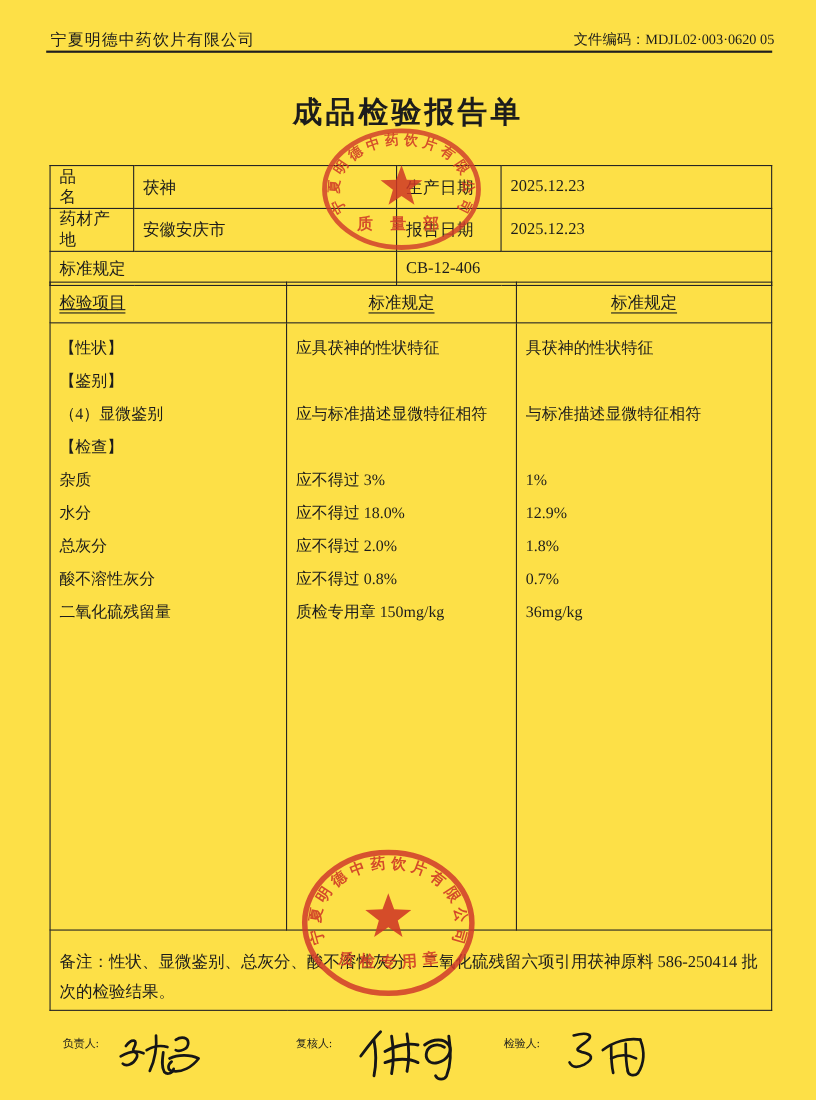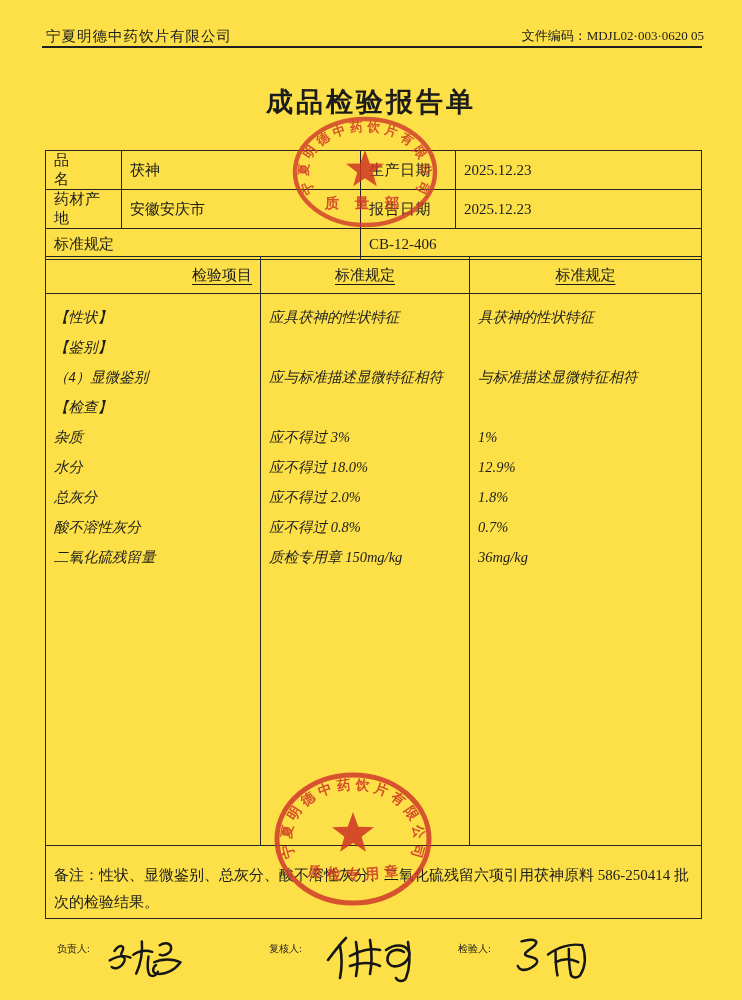--- a/index.html
+++ b/index.html
@@ -18,24 +18,24 @@
     font-size:27px; font-weight:bold; letter-spacing:3px;
   }
   
   table { border-collapse:collapse; table-layout:fixed; }
   td, th { border:1.6px solid #242424; padding:0 8px; font-size:15px; font-weight:normal; overflow:hidden; }
   .tbl-info { position:absolute; left:45px; top:150px; width:656px; }
   .tbl-info td { height:30px; }
   .tbl-info .lbl  { letter-spacing:0.5px; }
   .tbl-insp { position:absolute; left:45px; top:256px; width:656px; }
   .tbl-insp th { height:36px; vertical-align:middle; text-align:center; }
-  .tbl-insp th.first { text-align:right; }
+  .tbl-insp th.first { text-align:left;text-decoration:underline; }
   .tbl-insp th span { text-decoration:underline; text-underline-offset:4px; }
   .insp-body td { vertical-align:top; padding-top:8px; height:543px; }
-  .insp-line { height:30px; line-height:30px; white-space:nowrap; font-size:14.5px;font-style:italic; }
+  .insp-line { height:30px; line-height:30px; white-space:nowrap; font-size:14.5px; }
   .row-concl td { height:30px; font-size:15px; }
   .row-notes td { height:56px; vertical-align:top; padding-top:16px; line-height:27px; font-size:15px; }
   
   .foot-label { position:absolute; top:942px; font-size:10px; }
   .sig { position:absolute; pointer-events:none; }
   .sig path { stroke:#161616; stroke-width:2.6; fill:none; stroke-linecap:round; stroke-linejoin:round; }
   
   .stamp { position:absolute; pointer-events:none; z-index:5; }
   .stamp * { font-family:"Liberation Serif","DejaVu Serif",serif; }
 </style>

